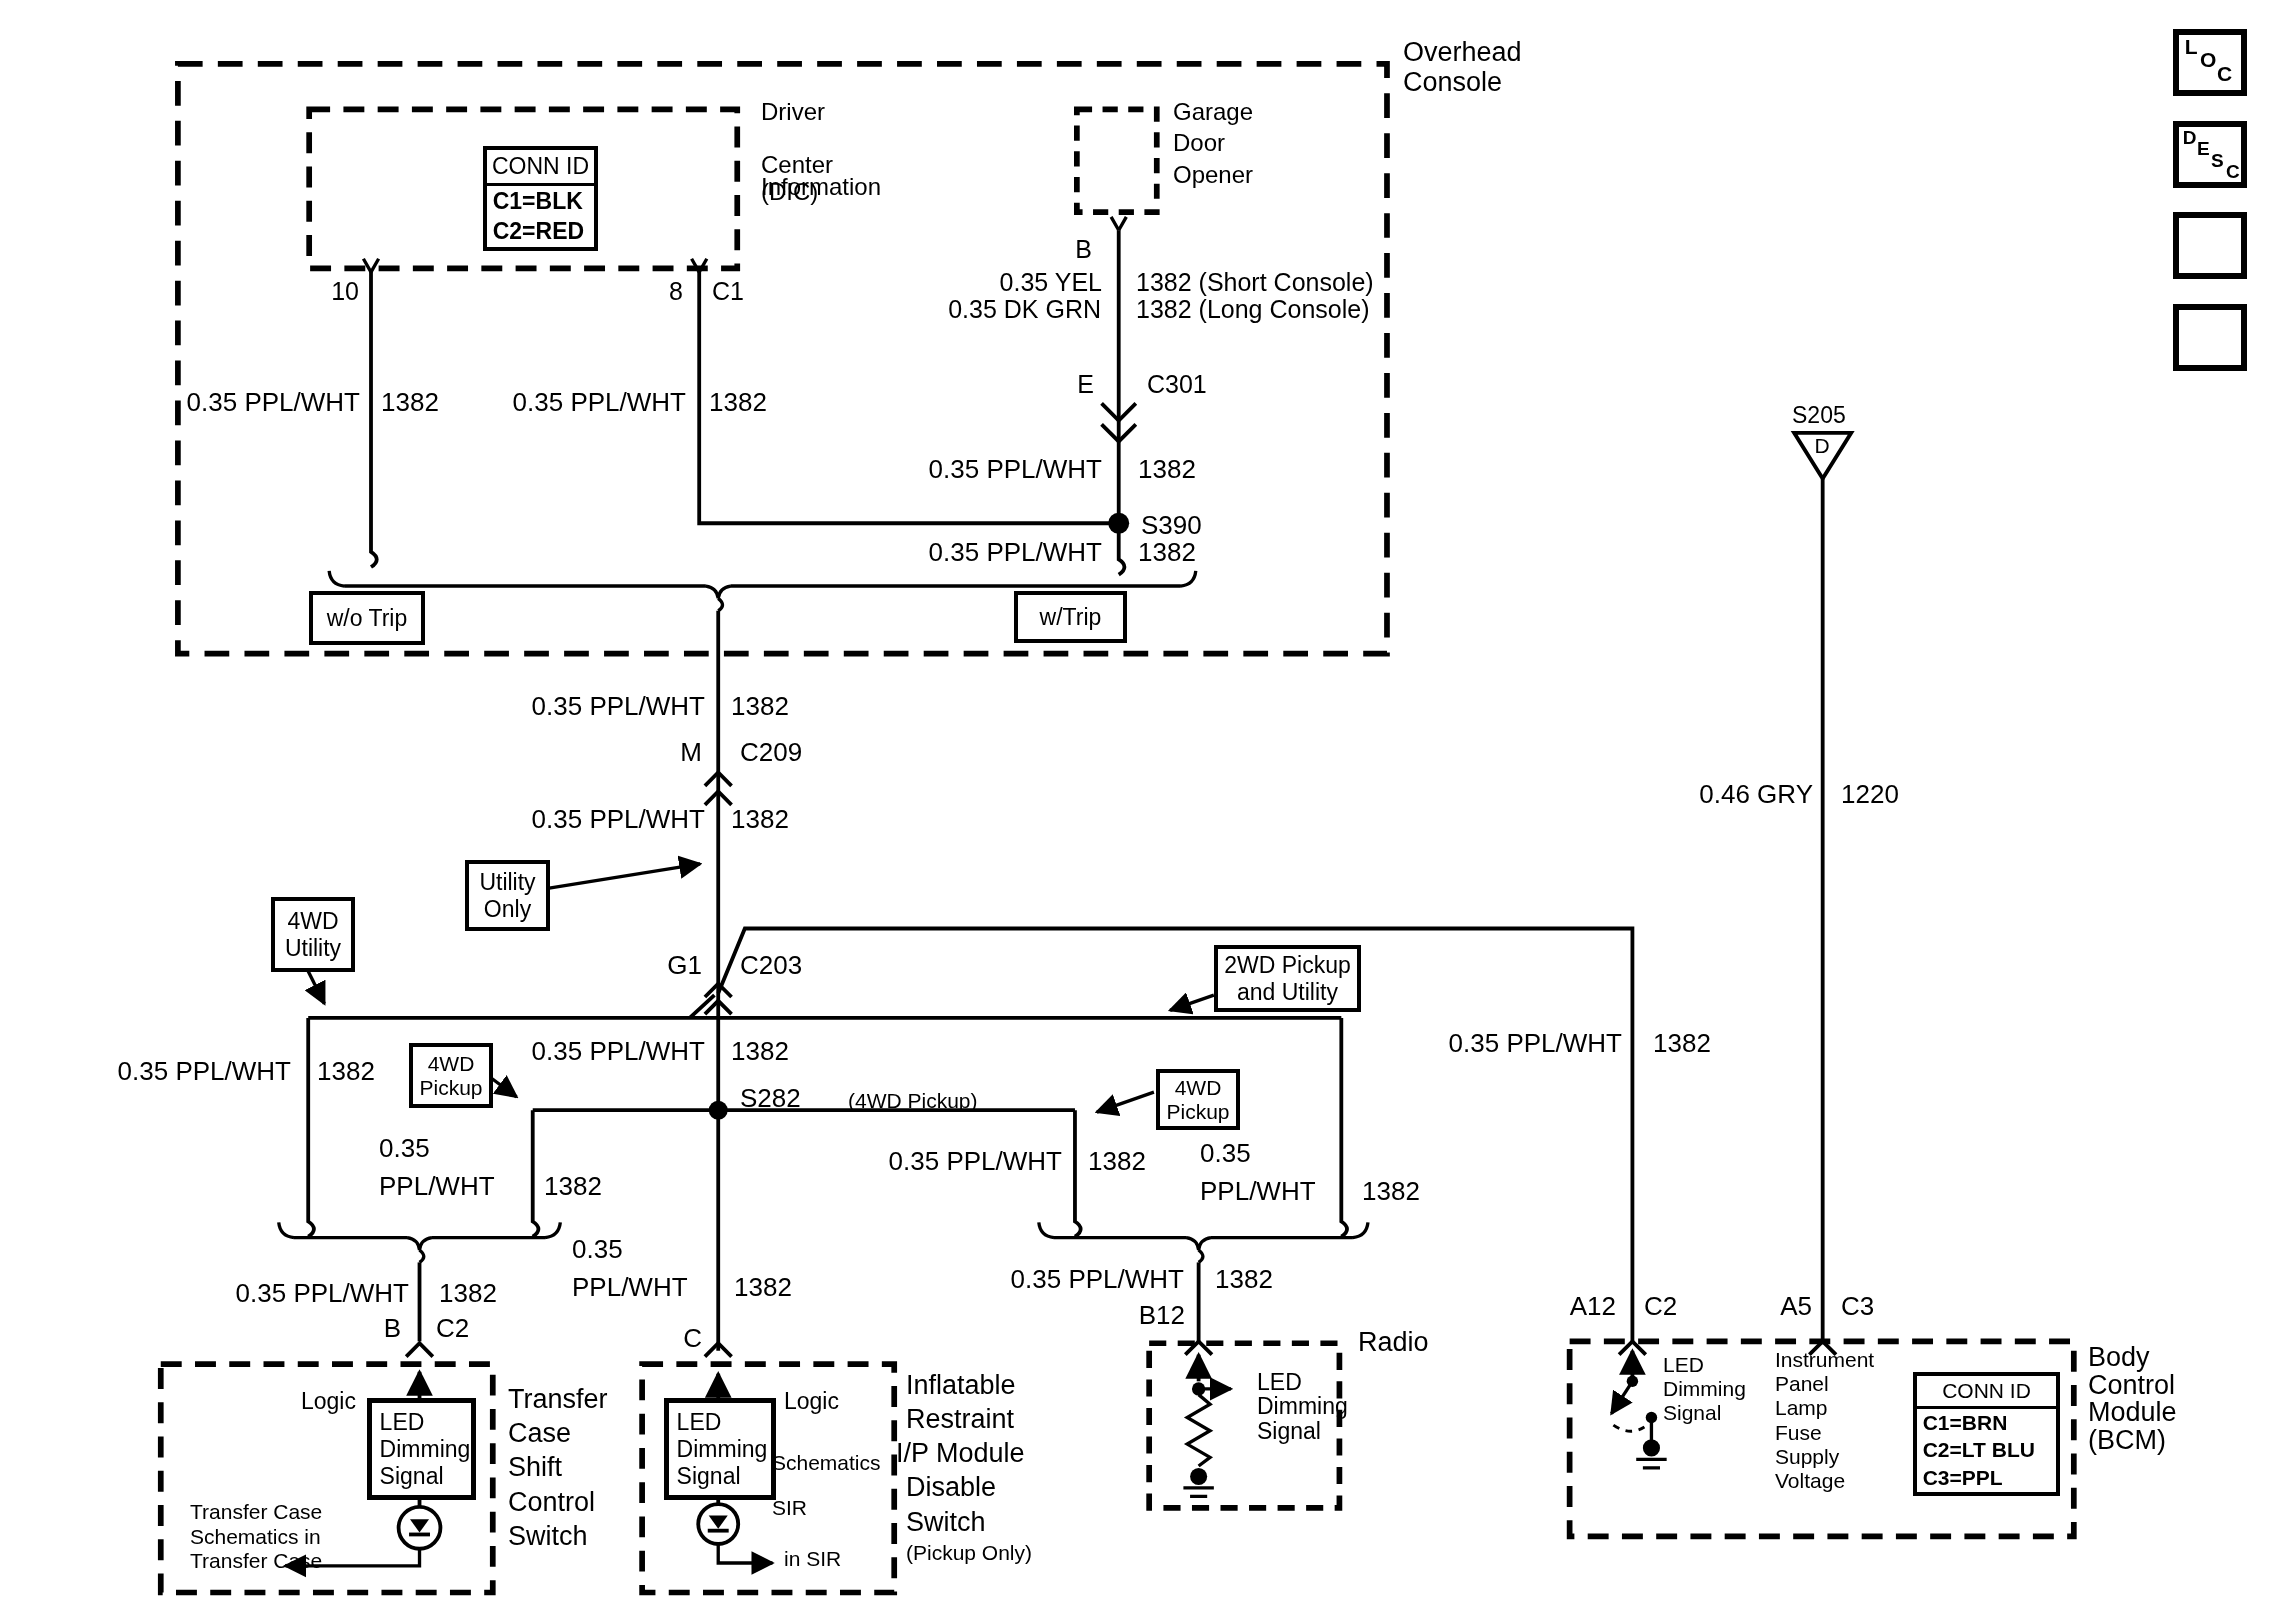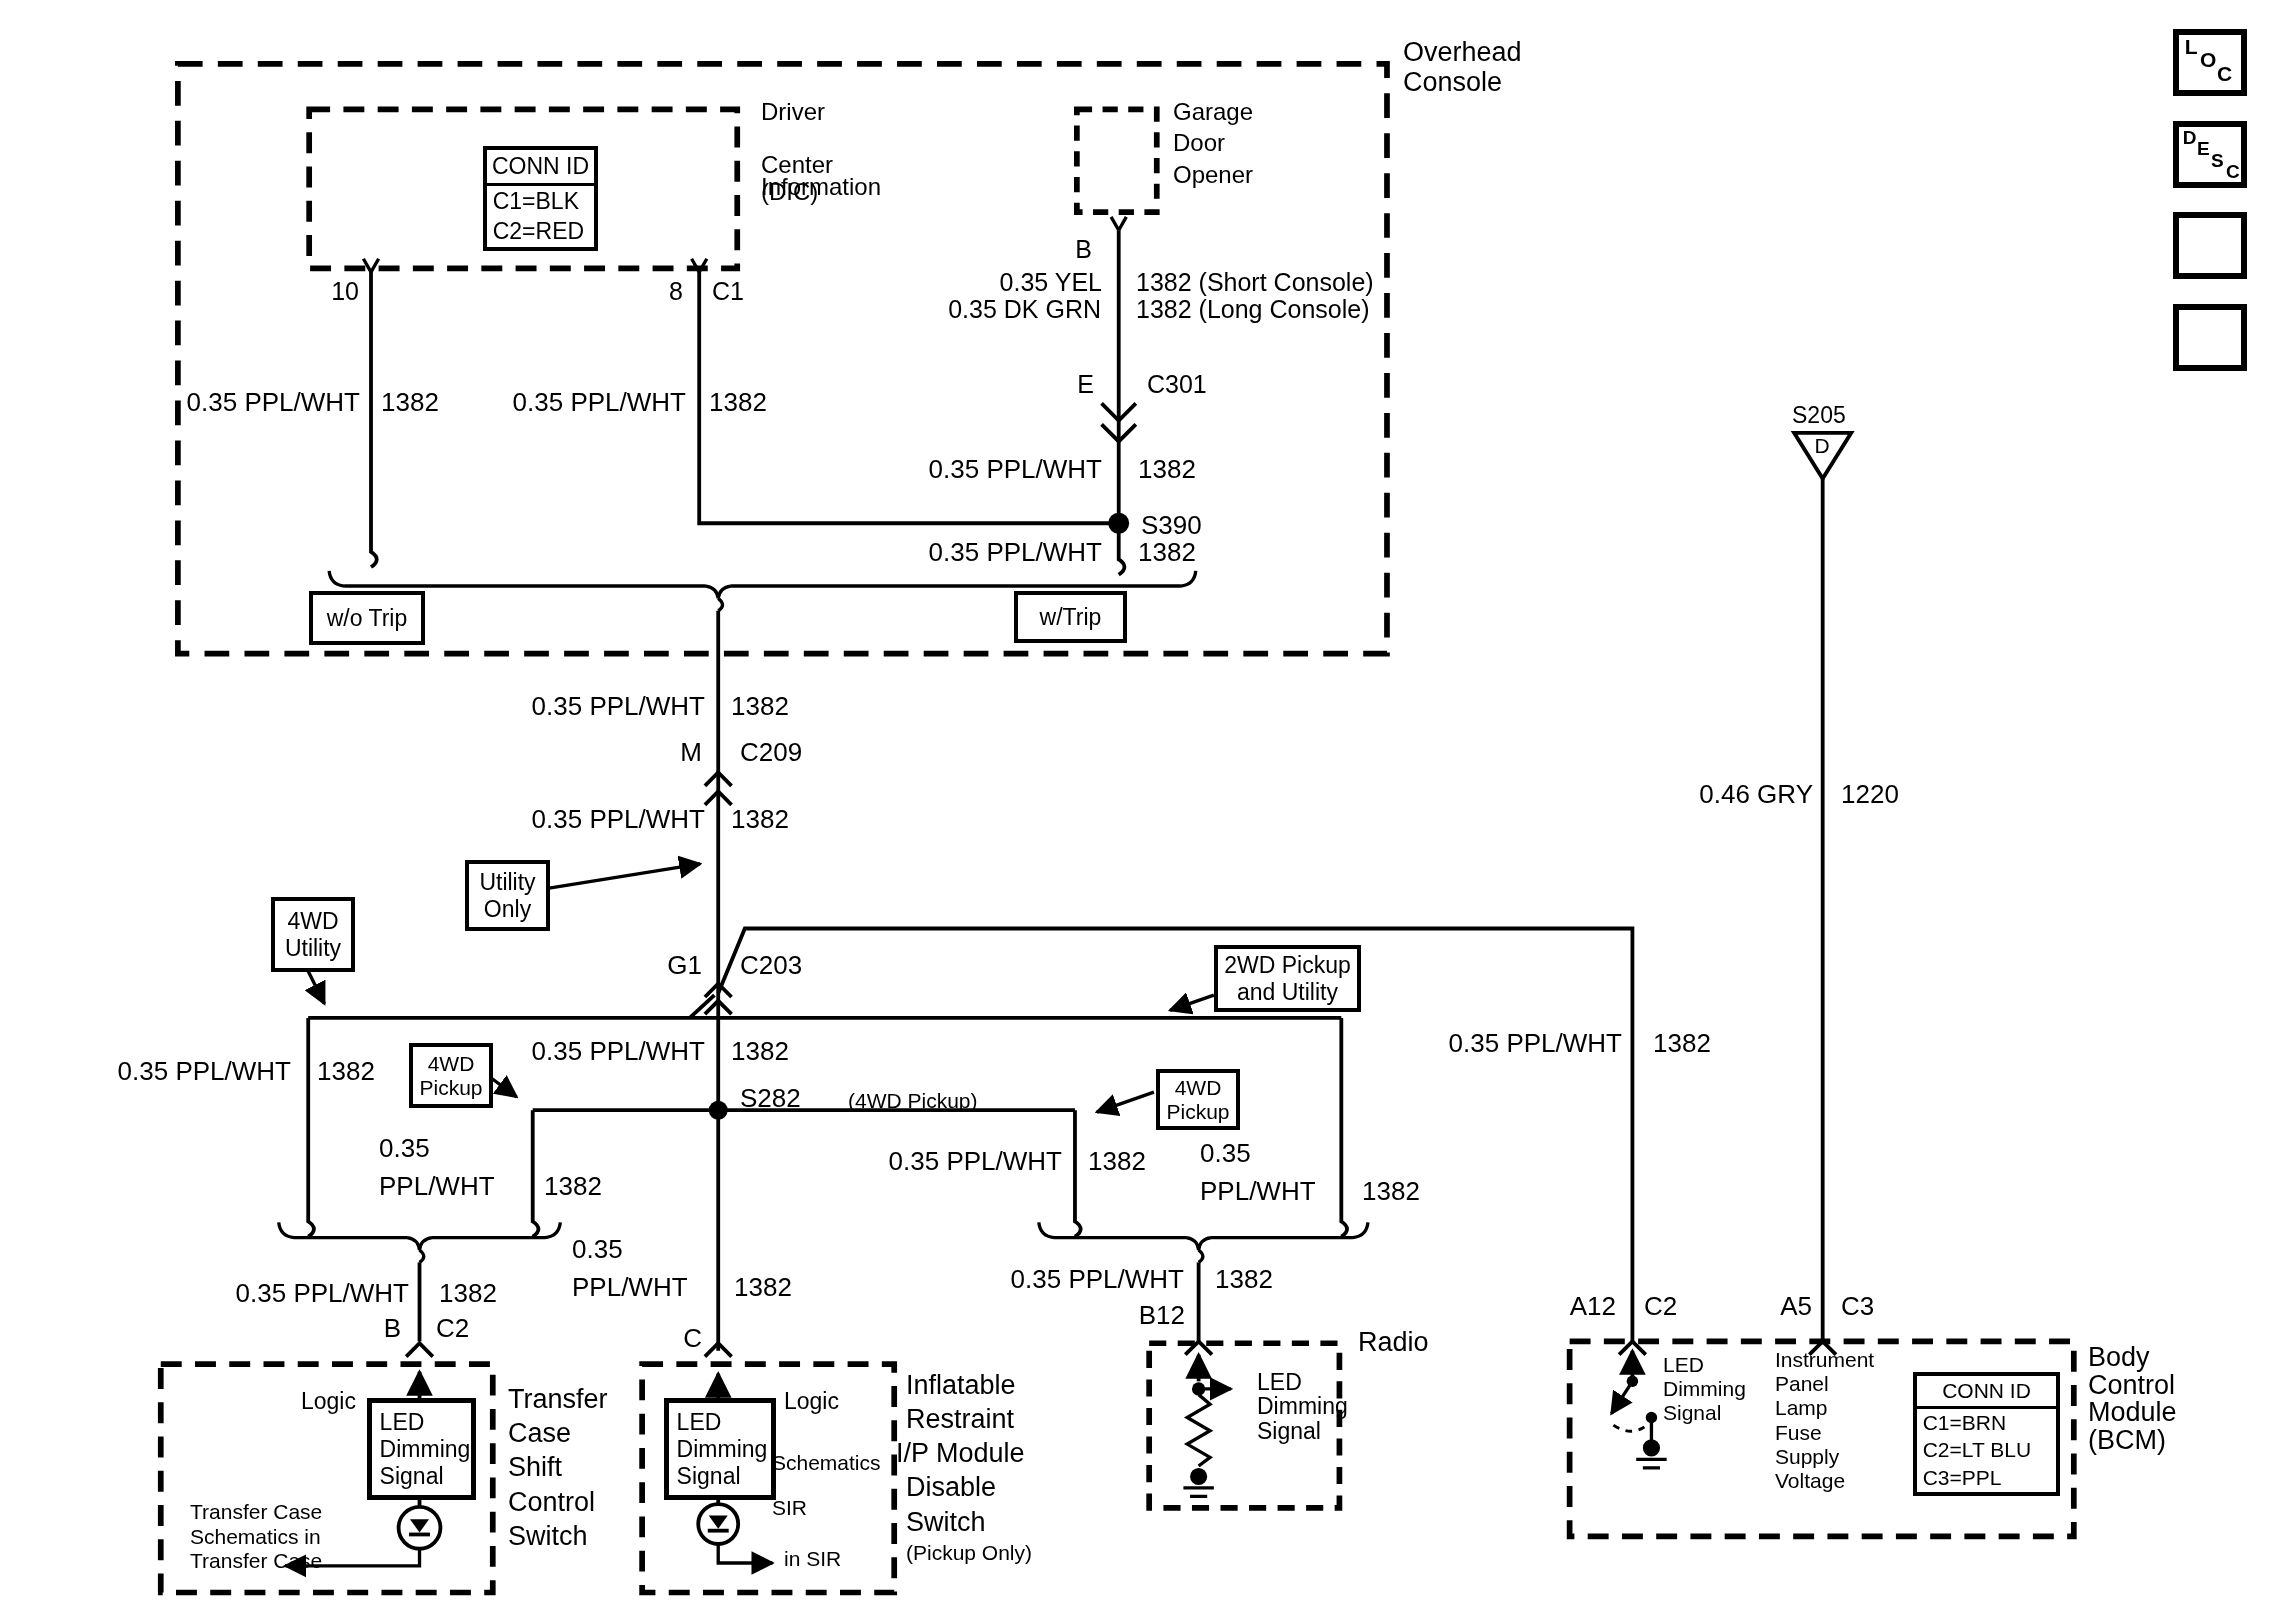--- a/index.html
+++ b/index.html
@@ -8,21 +8,21 @@
   svg.wires{position:absolute;left:0;top:0;}
   .t{position:absolute;white-space:nowrap;line-height:1.08;}
   .f28{font-size:27px;} .f27{font-size:26px;} .f26{font-size:25px;}
   .f25{font-size:24px;} .f24{font-size:23px;} .f22{font-size:21px;} .f20{font-size:19px;}
   .tar{text-align:right;}
   .cbox{position:absolute;border:4.8px solid #000;background:#fff;text-align:center;
         display:flex;flex-direction:column;justify-content:center;}
   .ledbox{position:absolute;border:5.7px solid #000;background:#fff;padding:5.7px 0 0 7.6px;}
   .conn{position:absolute;border:4.8px solid #000;background:#fff;}
   .conn .hd{border-bottom:3.8px solid #000;text-align:center;padding:2.9px 3.8px;}
-  .conn .rw{padding:1.9px 5.7px;}
+  .conn .rw{padding:1.9px 5.7px;font-weight:bold;}
   .btn{position:absolute;width:74px;height:67px;border:6.7px solid #000;background:#fff;box-sizing:border-box;}
   .btn span{position:absolute;font-weight:bold;}
 </style>
 </head>
 <body>
 
 <div class="stage">
 
 <svg class="wires" width="2285" height="1603" viewBox="0 0 2402 1685">
   <defs>

